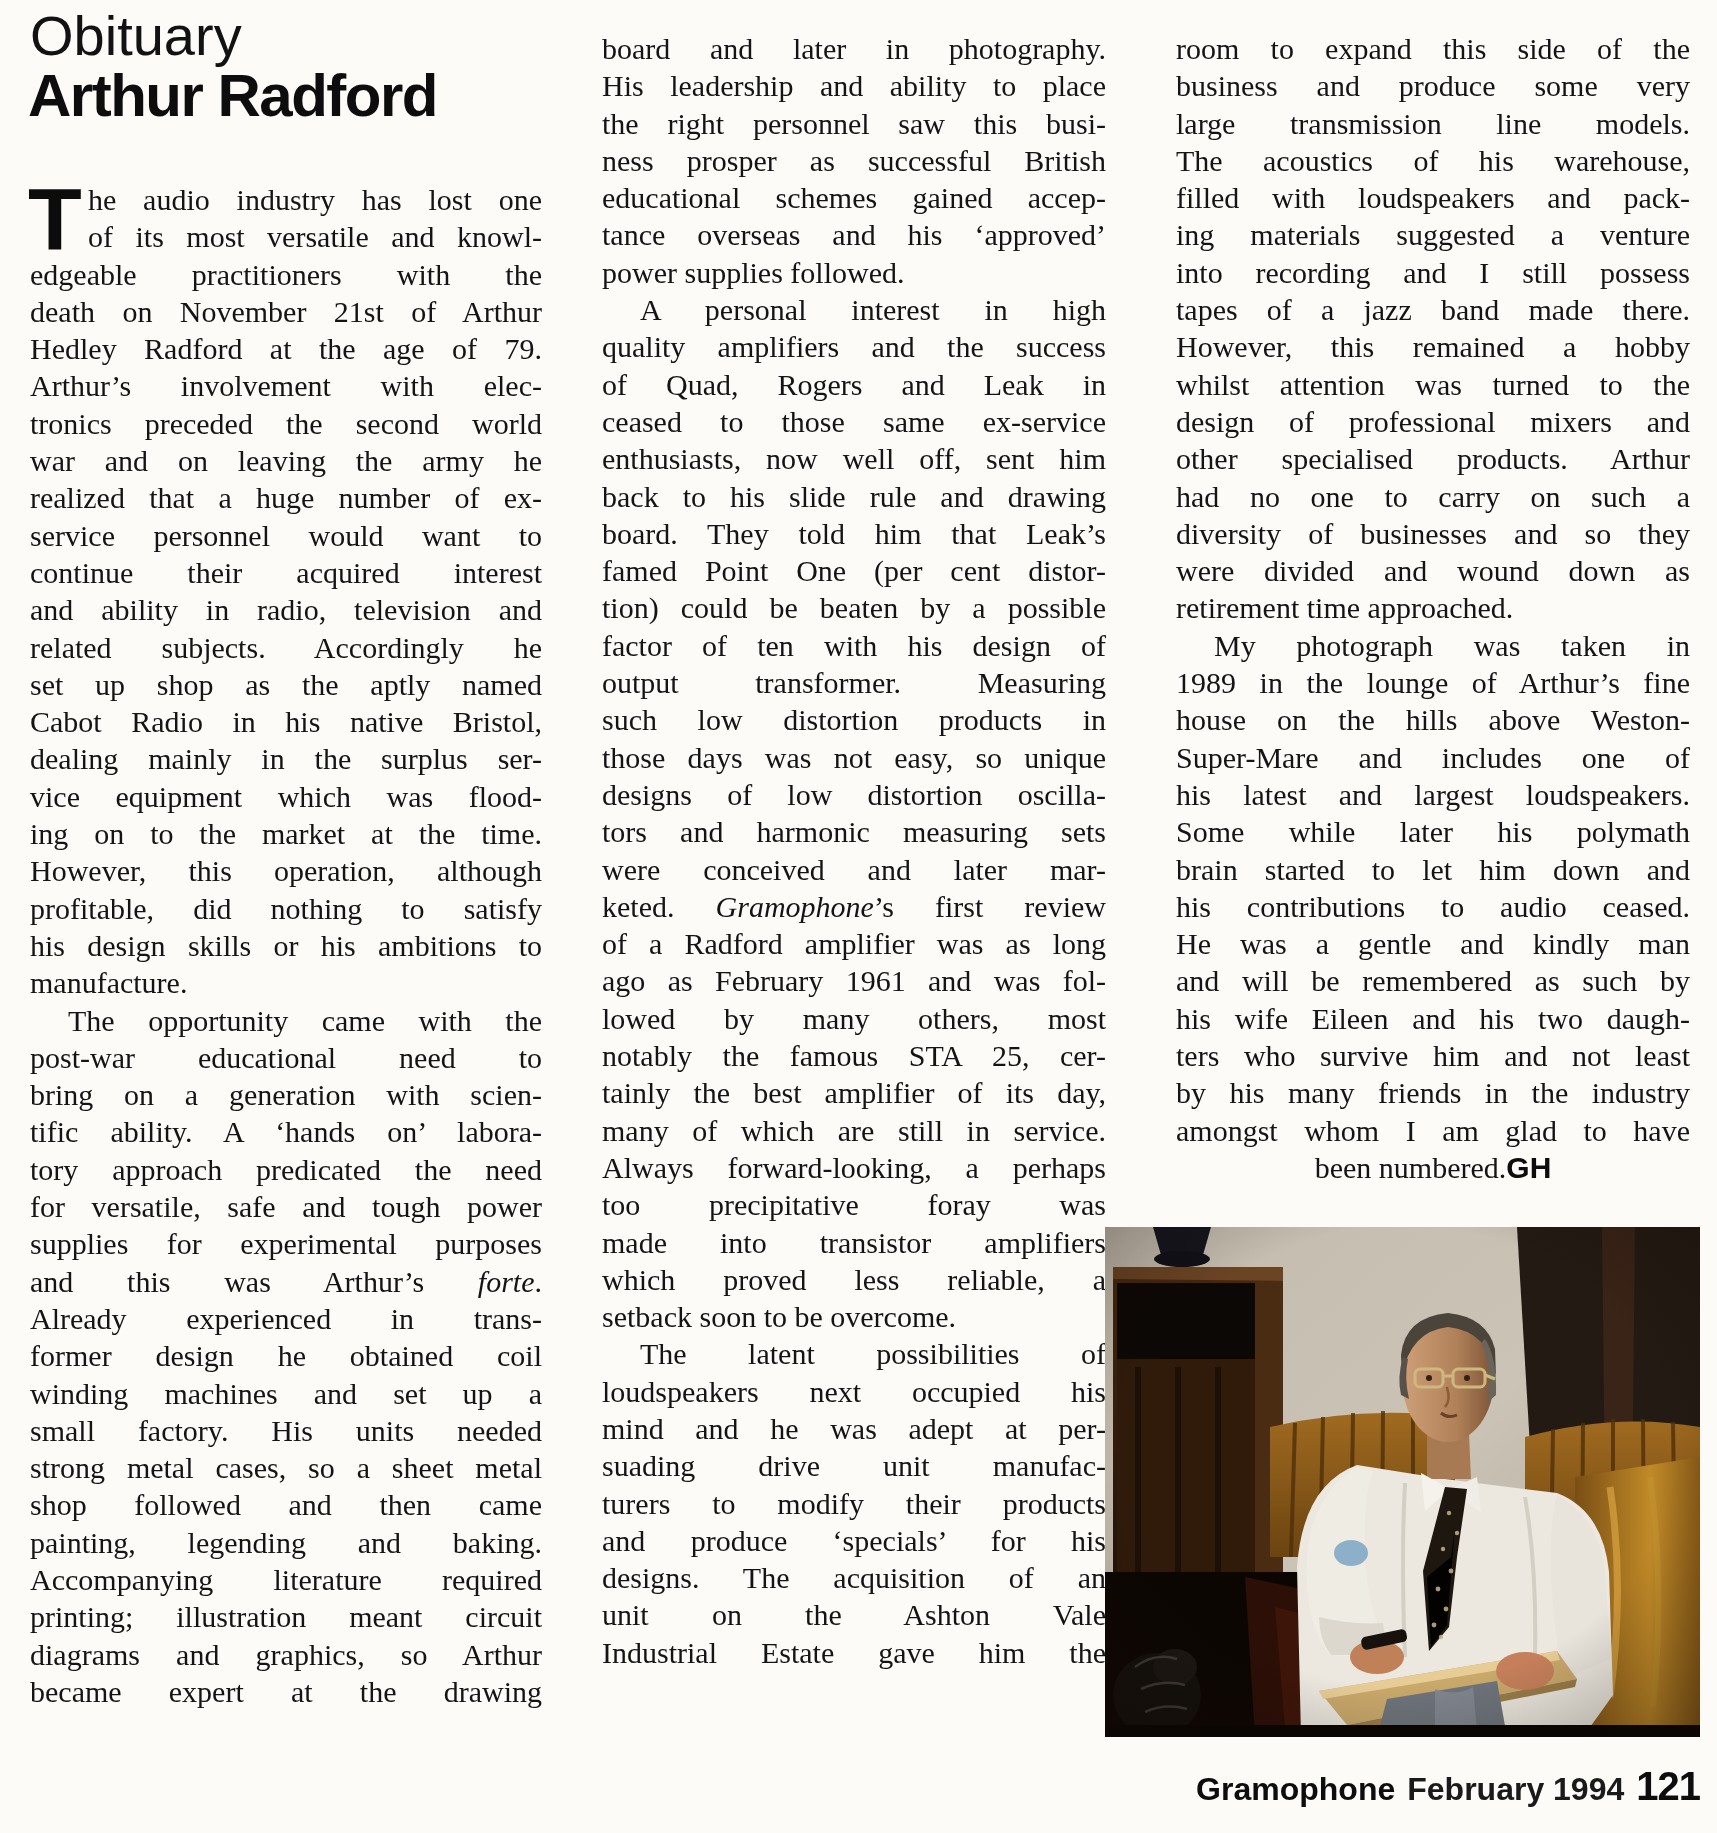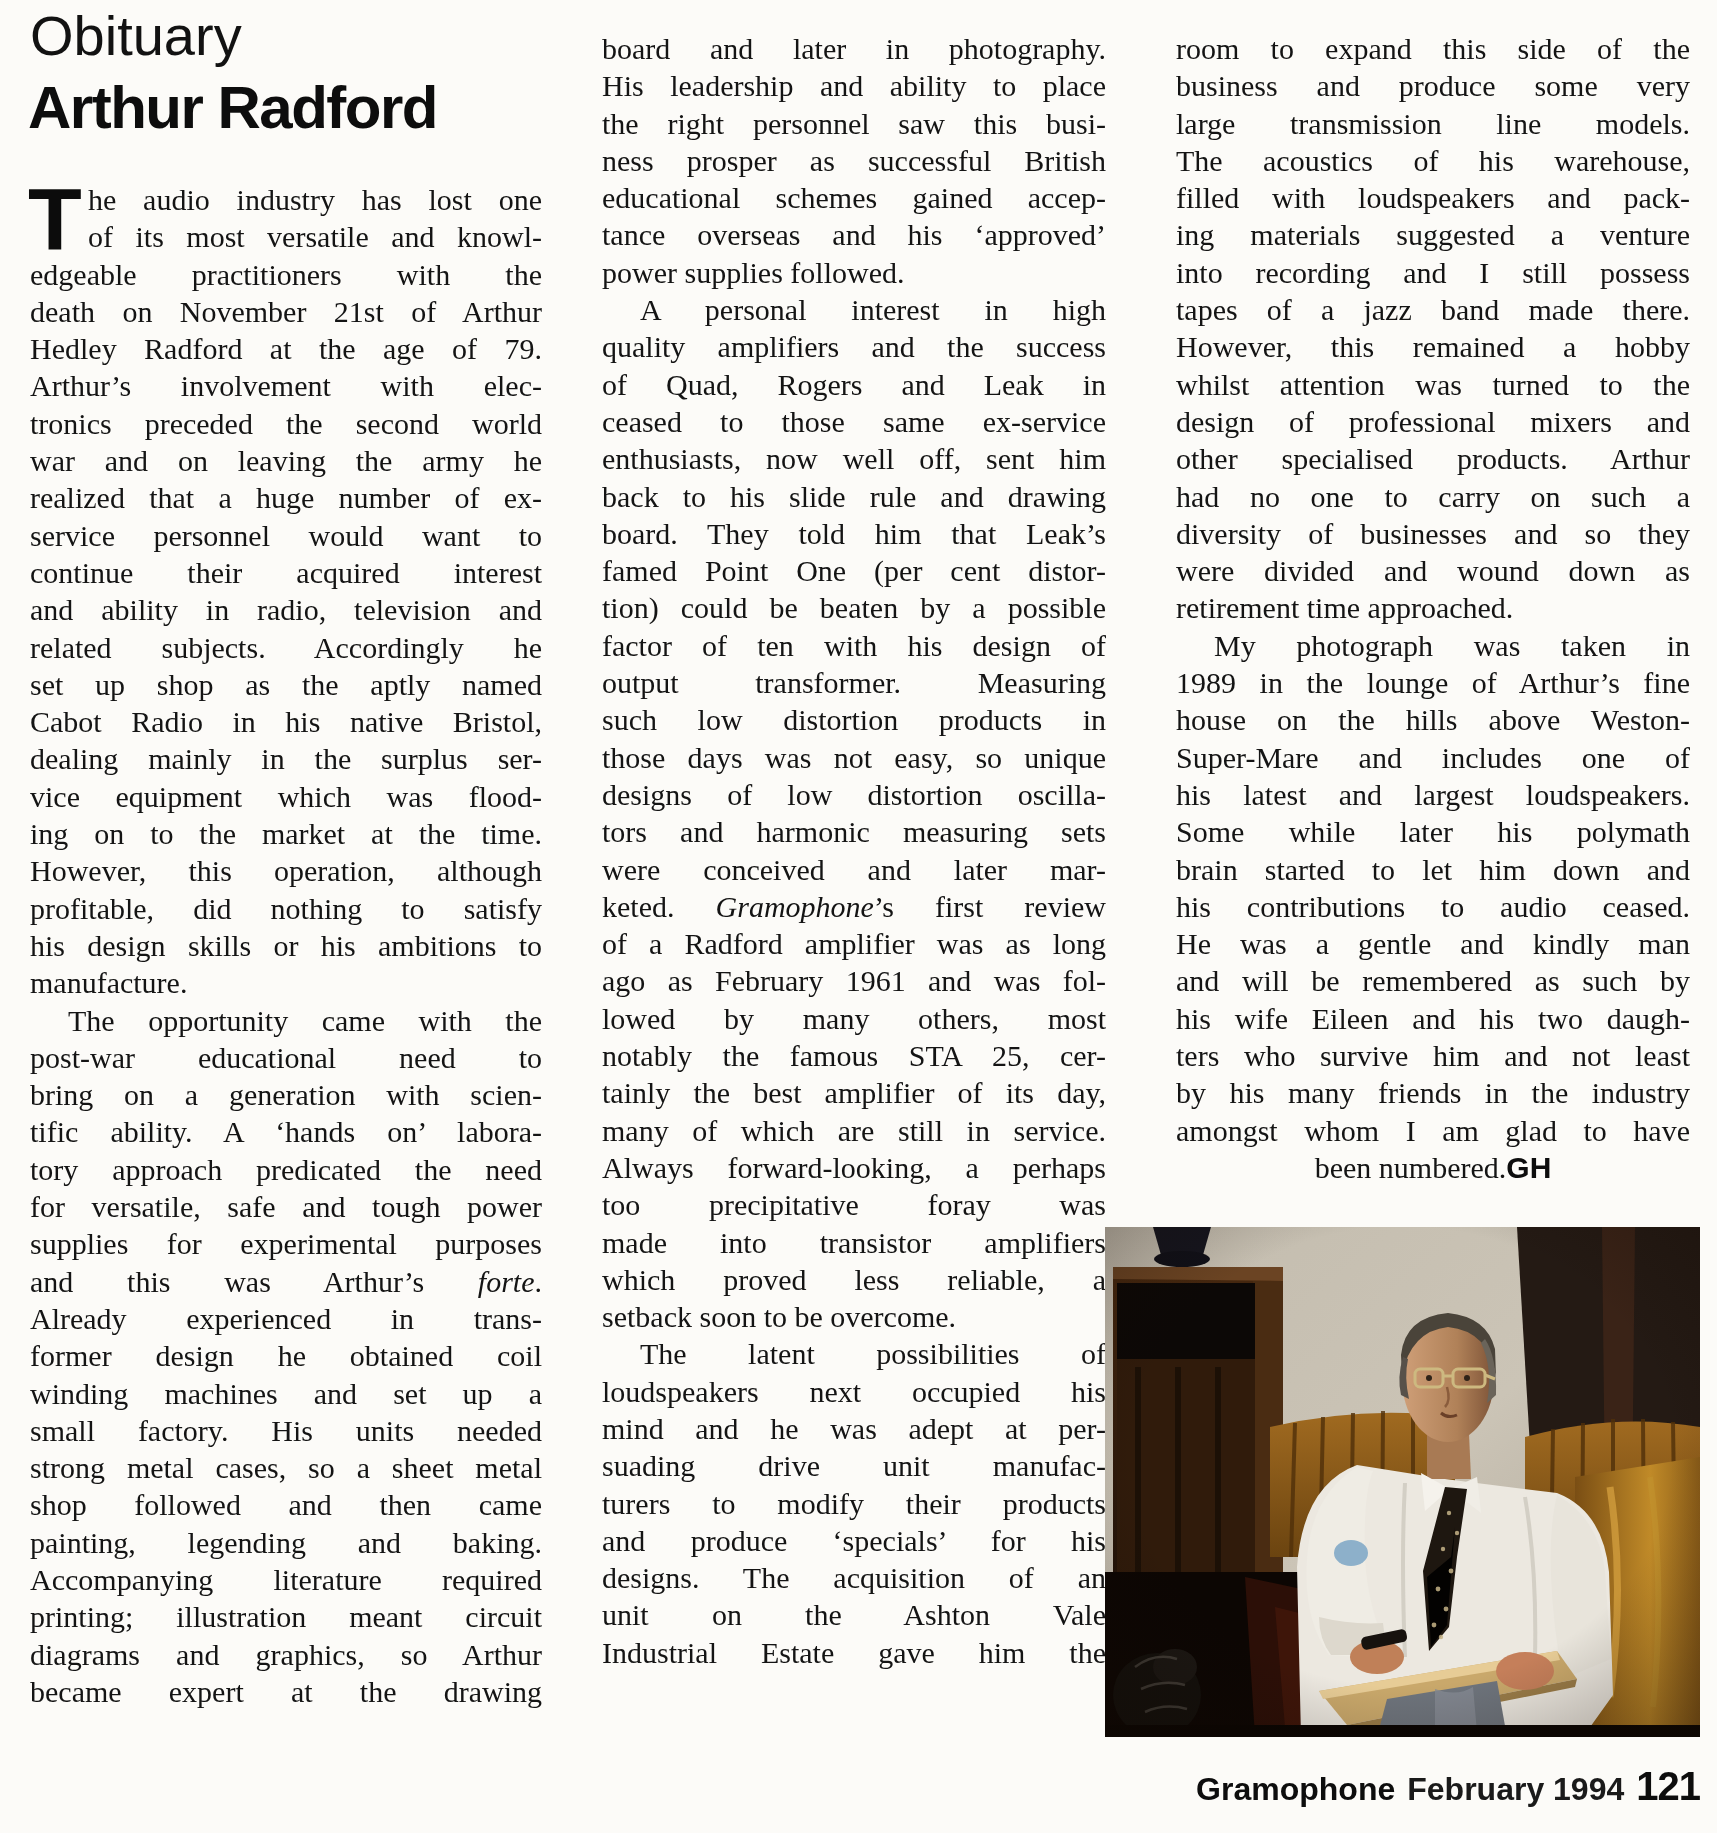--- a/index.html
+++ b/index.html
@@ -1,20 +1,20 @@
 <!DOCTYPE html>
 <html><head>
 <meta charset="utf-8">
 <style>
   html,body{margin:0;padding:0;background:#e8e8e8;}
   .page{position:relative;width:1717px;height:1833px;background:#fcfbf8;overflow:hidden;
         font-family:"Liberation Serif",serif;color:#141414;}
   .kicker{position:absolute;left:30px;top:8px;font-family:"Liberation Sans",sans-serif;
           font-size:56px;font-weight:400;letter-spacing:0;color:#121212;line-height:1;}
-  .title{position:absolute;left:28px;top:78px;font-family:"Liberation Sans",sans-serif;
+  .title{position:absolute;left:28px;top:66px;font-family:"Liberation Sans",sans-serif;
          font-size:60px;font-weight:700;letter-spacing:-1.5px;color:#0d0d0d;line-height:1;margin:0;}
   .col{position:absolute;font-size:30px;line-height:37.3px;}
   .col1{left:30px;top:181px;width:512px;}
   .col2{left:602px;top:30px;width:504px;}
   .col3{left:1176px;top:30px;width:514px;}
   .ln{text-align:justify;text-align-last:justify;height:37.3px;overflow:hidden;}
   .ln.noj{text-align-last:left;}
   .ln.ind{text-indent:38px;}
   .ln.dc{padding-left:58px;}
   .ln em{font-style:italic;}

